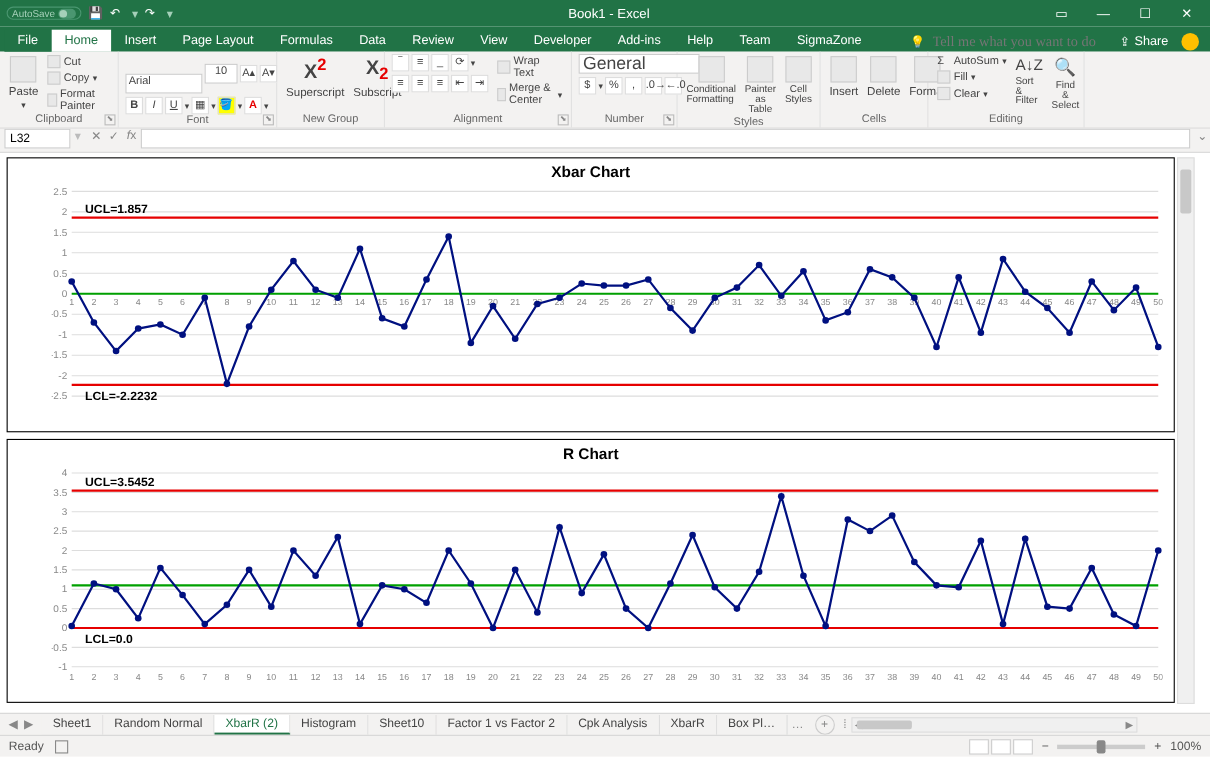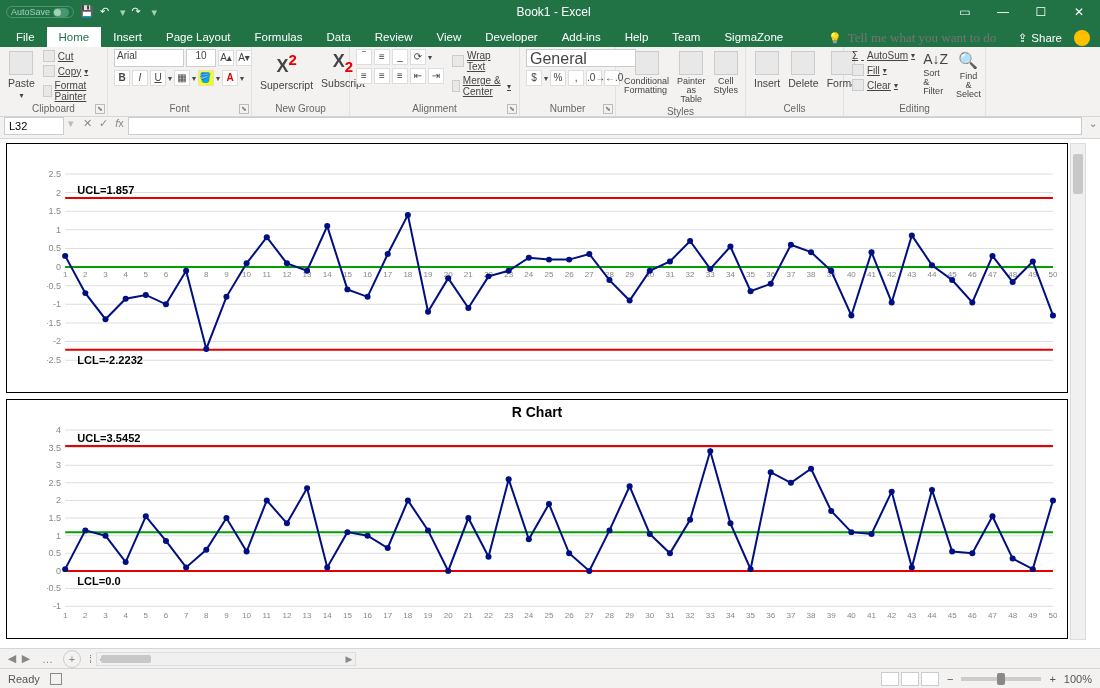--- a/index.html
+++ b/index.html
@@ -80,24 +80,24 @@
   .ribbon-group .label {
     text-align: center;
     font-size: 10px;
     color: #666;
     padding-bottom:1px;
   }
   .rg-body{display:flex;gap:4px;align-items:flex-start;}
   .big-btn{display:flex;flex-direction:column;align-items:center;gap:2px;padding:2px;}
   .big-btn .ico{width:24px;height:24px;background:#e8e8e8;border:1px solid #ccc;}
   .small-stack{display:flex;flex-direction:column;gap:1px;font-size:10px;}
-  .small-item{display:flex;align-items:center;gap:3px;padding:1px 2px;text-decoration:underline;}
+  .small-item{display:flex;align-items:center;gap:3px;padding:1px 2px;}
   .mini-ico{width:12px;height:12px;background:#e8e8e8;border:1px solid #ccc;}
   .font-row{display:flex;gap:2px;align-items:center;}
-  .font-select{width:70px;height:18px;border:1px solid #ccc;background:#fff;font-size:10px;padding:0 2px;}
+  .font-select{width:70px;height:18px;border:1px solid #ccc;background:#fff;font-size:10px;padding:0 2px;margin-top:18px;}
   .size-select{width:30px;height:18px;border:1px solid #ccc;background:#fff;font-size:10px;text-align:center;}
   .tiny-btn{width:16px;height:16px;border:1px solid #ddd;background:#fff;font-size:10px;text-align:center;line-height:14px;}
   .number-select{width:110px;height:18px;border:1px solid #ccc;background:#fff;font-size:16px;padding:0 3px;}
   .launcher{position:absolute;right:2px;bottom:2px;width:10px;height:10px;border:1px solid #bbb;font-size:7px;text-align:center;line-height:8px;color:#888;}
   .formula-bar {
     height: 22px;
     background: #f3f2f1;
     border-bottom: 1px solid #d6d6d6;
     display: flex;
     align-items: flex-start;
@@ -421,20 +421,21 @@
   <span class="fx-btn">✕</span>
   <span class="fx-btn">✓</span>
   <span class="fx-btn"><i>f</i>x</span>
   <div class="formula-input"></div>
   <span class="expand-fb">⌄</span>
 </div>
 
 <div class="sheet-area">
   <div class="chart-zone">
     <div class="chart-box chart-top">
+      <div class="chart-title">Xbar Chart</div>
       <div class="plot">
           <svg id="svg-xbar" width="100%" height="100%" preserveAspectRatio="none" viewBox="0 0 1000 206">
             <line class="grid-line" x1="18" x2="996" y1="192" y2="192"></line>
             <text class="axis-text" x="14" y="195" text-anchor="end">-2.5</text>
             <line class="grid-line" x1="18" x2="996" y1="173.20000000000002" y2="173.20000000000002"></line>
             <text class="axis-text" x="14" y="176.20000000000002" text-anchor="end">-2</text>
             <line class="grid-line" x1="18" x2="996" y1="154.4" y2="154.4"></line>
             <text class="axis-text" x="14" y="157.4" text-anchor="end">-1.5</text>
             <line class="grid-line" x1="18" x2="996" y1="135.6" y2="135.6"></line>
             <text class="axis-text" x="14" y="138.6" text-anchor="end">-1</text>
@@ -700,20 +701,31 @@
   <div class="vscroll">
       <div class="thumb"></div>
     </div>
 </div>
 
 <div class="sheet-tabs">
   <div class="tab-nav">
     <span class="nav-btn">◀</span>
     <span class="nav-btn">▶</span>
   </div>
+  <div id="sheet-tabs-holder" style="display:flex">
+      <div class="sheet-tab">Sheet1</div>
+      <div class="sheet-tab">Random Normal</div>
+      <div class="sheet-tab active">XbarR (2)</div>
+      <div class="sheet-tab">Histogram</div>
+      <div class="sheet-tab">Sheet10</div>
+      <div class="sheet-tab">Factor 1 vs Factor 2</div>
+      <div class="sheet-tab">Cpk Analysis</div>
+      <div class="sheet-tab">XbarR</div>
+      <div class="sheet-tab">Box Pl…</div>
+    </div>
   <span style="padding:0 4px;color:#888">…</span>
   <span class="add-sheet">+</span>
   <div class="tabs-scroll">
     <span style="color:#888">⁞</span>
     <div class="hscroll">
       <span class="arrow" style="left:0">◀</span>
       <div class="thumb"></div>
       <span class="arrow" style="right:0">▶</span>
     </div>
   </div>

